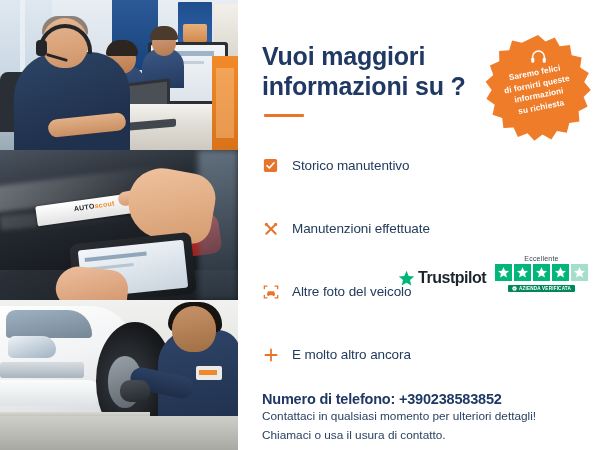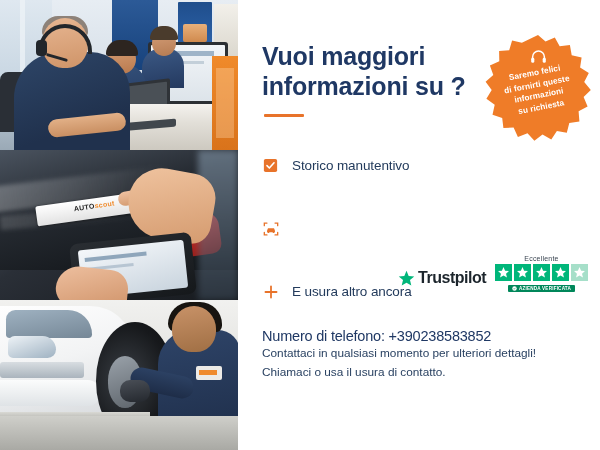--- a/index.html
+++ b/index.html
@@ -150,21 +150,21 @@
   
   .content { position:relative; flex:1; height:328px; padding:42px 22px 10px 24px; background:#fff; }
   .headline { font-size:25px; line-height:1.18; font-weight:bold; color:#1f3864; letter-spacing:-.2px; max-width:210px;}
   .rule { width:40px; height:3px; background:#e8732a; margin:13px 0 12px 2px; border-radius:1px;}
 
   .feature-list { list-style:none; margin-top:2px;}
   .feature-item { display:flex; align-items:center; gap:13px; height:29px;margin-top:34px;}
   .fi-icon { width:17px; height:17px; flex:0 0 17px; display:flex; align-items:center; justify-content:center; color:#e8732a;}
   .fi-label { font-size:13.5px; color:#233b5c; letter-spacing:-.1px;}
 
-  .phone { margin-top:22px; font-size:14.5px; font-weight:normal; color:#1f3864; letter-spacing:-.2px;}
+  .phone { margin-top:22px; font-size:14.5px; font-weight:bold; color:#1f3864; letter-spacing:-.2px;}
   .sub { font-size:11.8px; line-height:1.62; color:#2a4262;}
 
   
   .badge { position:absolute; right:8px; top:33px; width:108px; height:108px; }
   .badge svg { position:absolute; inset:0; }
   .badge .hs { position:absolute; left:46px; top:16px; width:17px; height:15px; }
   .badge .btext { position:absolute; left:0; top:34px; width:108px; text-align:center;
     transform: rotate(-11deg); color:#ffffff; font-size:8.2px; font-weight:bold; line-height:1.42; letter-spacing:.1px;}
 
   
@@ -286,48 +286,62 @@
       <li class="feature-item">
         <span class="fi-icon">
           <svg viewBox="0 0 17 17" width="15" height="15">
               <rect x="1" y="1" width="15" height="15" rx="2" fill="#e8732a"></rect>
               <path d="M4.5 8.7 L7.2 11.4 L12.5 5.4" stroke="#fff" stroke-width="1.8" fill="none" stroke-linecap="round" stroke-linejoin="round"></path>
             </svg>
         </span>
         <span class="fi-label">Storico manutentivo</span>
       </li>
 
+      <li class="feature-item">
+        <span class="fi-icon">
+          <svg viewBox="0 0 17 17" width="16" height="16">
+              <g stroke="#e8732a" stroke-width="2.1" stroke-linecap="round">
+                <path d="M3.5 3.5 L13.5 13.5"></path>
+                <path d="M13.5 3.5 L3.5 13.5"></path>
+              </g>
+              <circle cx="3.6" cy="3.6" r="1.7" fill="#e8732a"></circle>
+              <circle cx="13.4" cy="3.6" r="1.7" fill="#e8732a"></circle>
+            </svg>
+        </span>
+        <span class="fi-label">Manutenzioni effettuate</span>
+      </li>
 
 
       <li class="feature-item">
         <span class="fi-icon">
           <svg viewBox="0 0 17 17" width="16" height="16">
               <g stroke="#e8732a" stroke-width="1.4" fill="none" stroke-linecap="round">
                 <path d="M1.4 5 V2.2 H4.2"></path>
                 <path d="M12.8 2.2 H15.6 V5"></path>
                 <path d="M15.6 12 V14.8 H12.8"></path>
                 <path d="M4.2 14.8 H1.4 V12"></path>
               </g>
               <path d="M4.3 10.4 L5.3 7.6 h6.4 l1 2.8 v1.5 H4.3 Z" fill="#e8732a"></path>
               <circle cx="5.8" cy="11.9" r="0.9" fill="#e8732a"></circle>
               <circle cx="11.2" cy="11.9" r="0.9" fill="#e8732a"></circle>
             </svg>
         </span>
+        <span class="fi-label">Altre foto del veicolo</span>
       </li>
 
       <li class="feature-item">
         <span class="fi-icon">
           <svg viewBox="0 0 17 17" width="16" height="16">
               <g stroke="#e8732a" stroke-width="1.9" stroke-linecap="round">
                 <path d="M8.5 2.6 V14.4"></path>
                 <path d="M2.6 8.5 H14.4"></path>
               </g>
             </svg>
         </span>
-        <span class="fi-label">E usura altro ancora</span>
+        <span class="fi-label">E molto altro ancora</span>
       </li>
     </ul>
 
     <div class="phone">Numero di telefono: +390238583852</div>
     <div class="sub">
       <div>Contattaci in qualsiasi momento per ulteriori dettagli!</div>
       <div>Chiamaci o usa il usura di contatto.</div>
     </div>
 
     <div class="badge">

